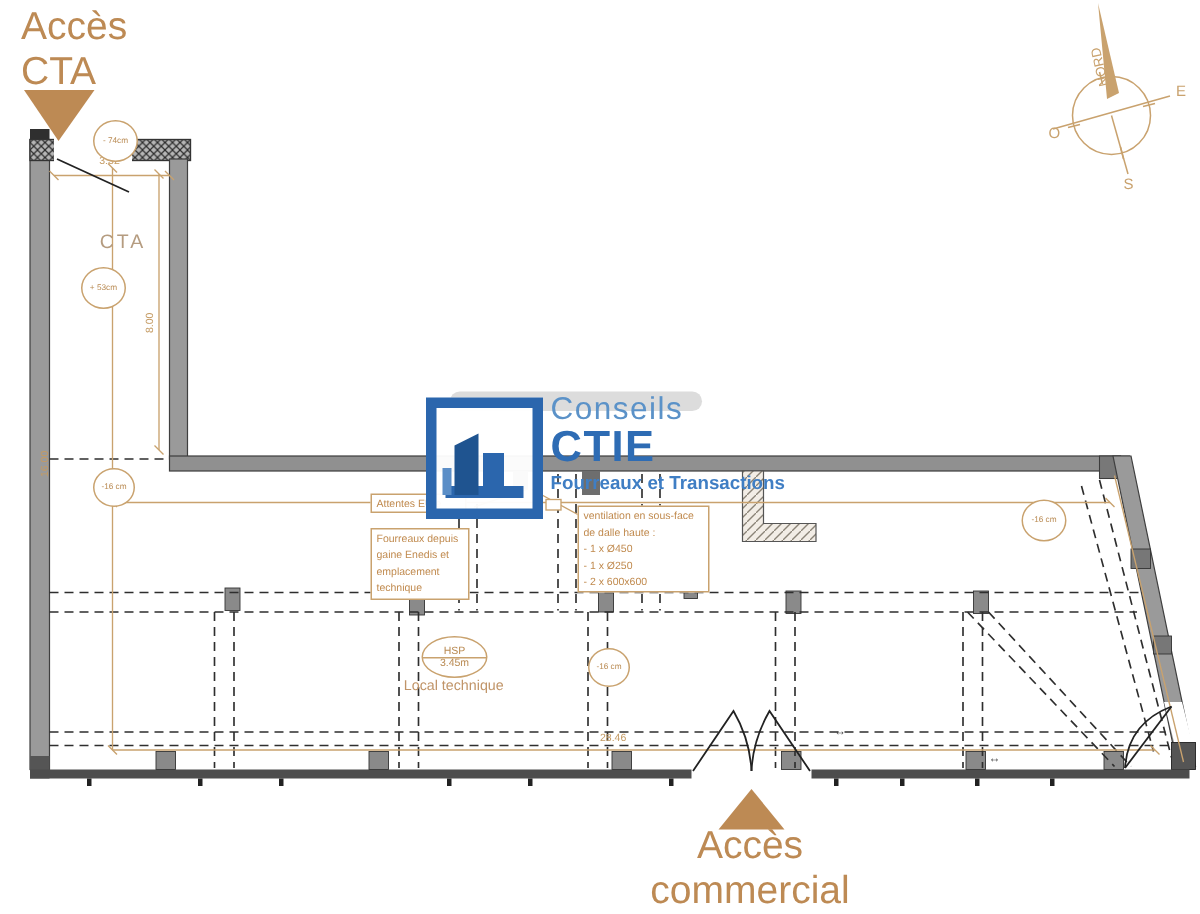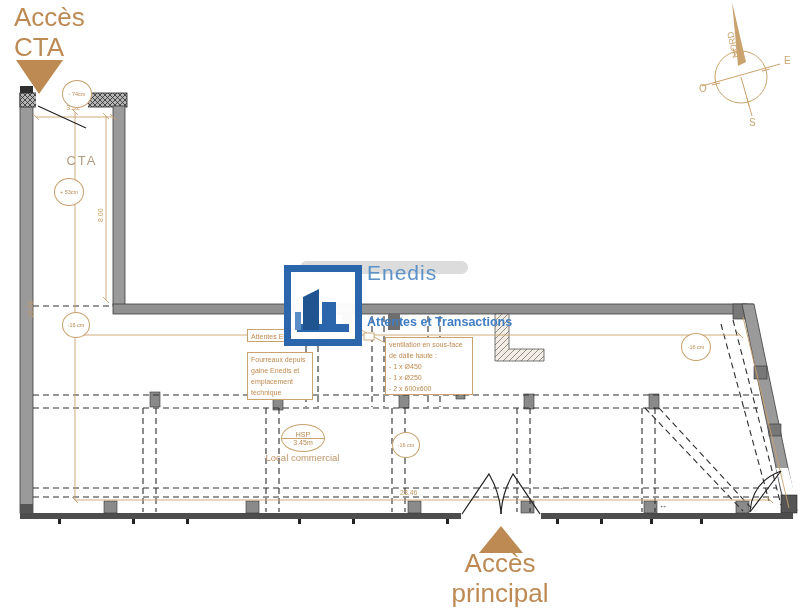--- a/index.html
+++ b/index.html
@@ -180,40 +180,40 @@
       </g>
     </g>
   </svg>
 
   <div class="txt brown" style="left:14px;top:2px;">
     <div>Accès</div>
     <div>CTA</div>
   </div>
   <div class="txt brown center" style="left:400px;top:548px;width:200px;">
     <div>Accès</div>
-    <div>principal</div>
+    <div>commercial</div>
   </div>
 
   <div class="txt room-label" style="left:60px;top:153px;width:44px;text-align:center;">CTA</div>
   <div class="txt dim center" style="left:58px;top:104px;width:30px;">3.32</div>
   <div class="txt dim rot" style="left:97px;top:222px;">8.00</div>
   <div class="txt dim rot" style="left:27px;top:318px;">16.00</div>
   <div class="txt dim" style="left:400px;top:489px;">28.46</div>
 
   <div class="lvl-circle" style="left:62px;top:80px;width:28px;height:26px;">- 74cm</div>
   <div class="lvl-circle" style="left:54px;top:178px;width:28px;height:26px;">+ 53cm</div>
   <div class="lvl-circle" style="left:62px;top:312px;width:26px;height:24px;">-16 cm</div>
   <div class="lvl-circle" style="left:392px;top:432px;width:26px;height:24px;">-16 cm</div>
   <div class="lvl-circle" style="left:681px;top:333px;width:28px;height:26px;">-16 cm</div>
 
   <div id="hsp-ellipse" style="left:281px;top:424px;">
     <div>HSP</div>
     <div class="row2">3.45m</div>
   </div>
-  <div class="txt small-label center" style="left:260px;top:452px;width:85px;">Local commercial</div>
+  <div class="txt small-label center" style="left:260px;top:452px;width:85px;">Local technique</div>
 
   <div class="note-box" style="left:247px;top:329px;width:64px;height:13px;overflow:hidden;white-space:nowrap;">Attentes EU e</div>
   <div class="note-box" style="left:247px;top:352px;width:66px;height:48px;">Fourreaux depuis gaine Enedis et emplacement technique</div>
   <div class="note-box" style="left:385px;top:337px;width:88px;height:58px;">
     <div>ventilation en sous-face</div>
     <div>de dalle haute :</div>
     <div>- 1 x Ø450</div>
     <div>- 1 x Ø250</div>
     <div>- 2 x 600x600</div>
   </div>
@@ -224,19 +224,20 @@
   <div id="logo-pill"></div>
   <div id="logo-square">
     <svg width="64" height="67" viewBox="0 0 64 67">
       <rect x="6" y="52" width="52" height="8" fill="#2b66ad"></rect>
       <polygon points="12,25 28,17 28,58 12,58" fill="#1f5490"></polygon>
       <rect x="31" y="30" width="14" height="28" fill="#2b66ad"></rect>
       <rect x="4" y="40" width="6" height="18" fill="#5b8ec7"></rect>
     </svg>
   </div>
   <div id="logo-text">
-    <div id="logo-brand-top">Enedis</div>
+    <div id="logo-brand-top">Conseils</div>
+    <div id="logo-brand-main">CTIE</div>
   </div>
   <div id="logo-tagline">
-    <div>Attentes et Transactions</div>
+    <div>Fourreaux et Transactions</div>
   </div>
 
 </div>
 
 </body></html>

